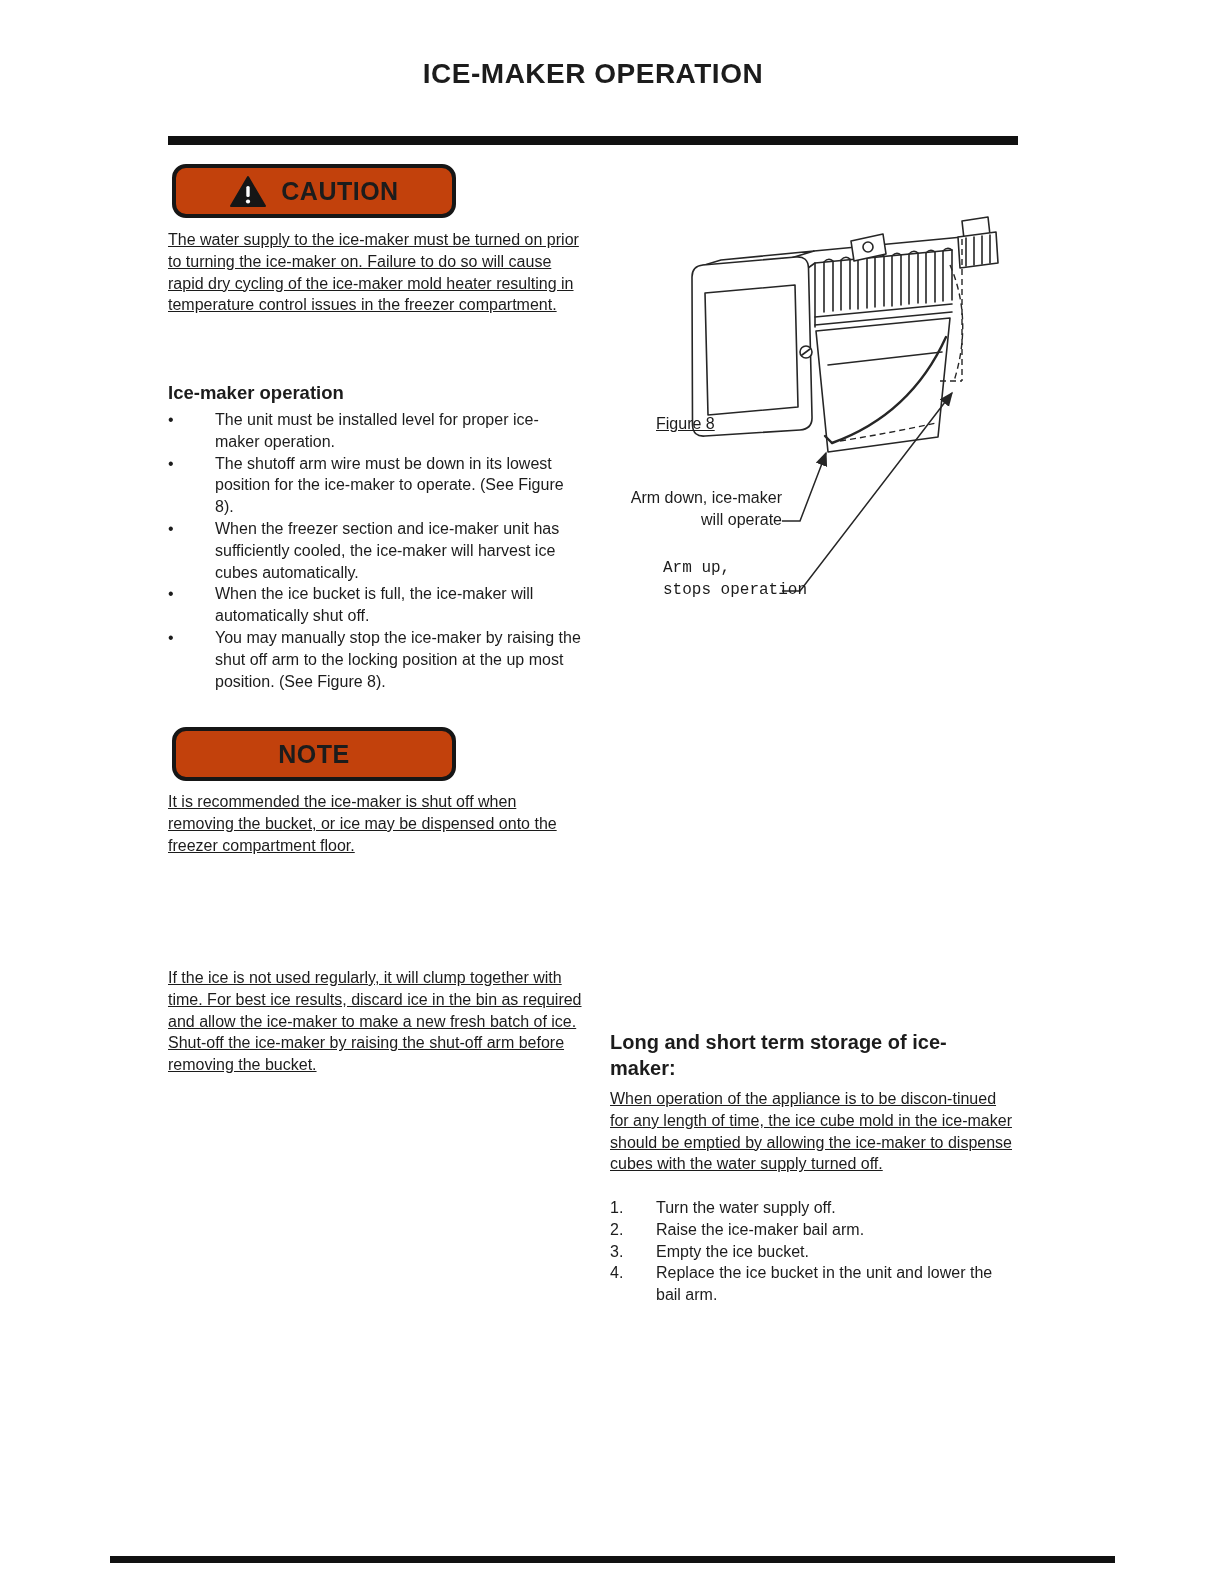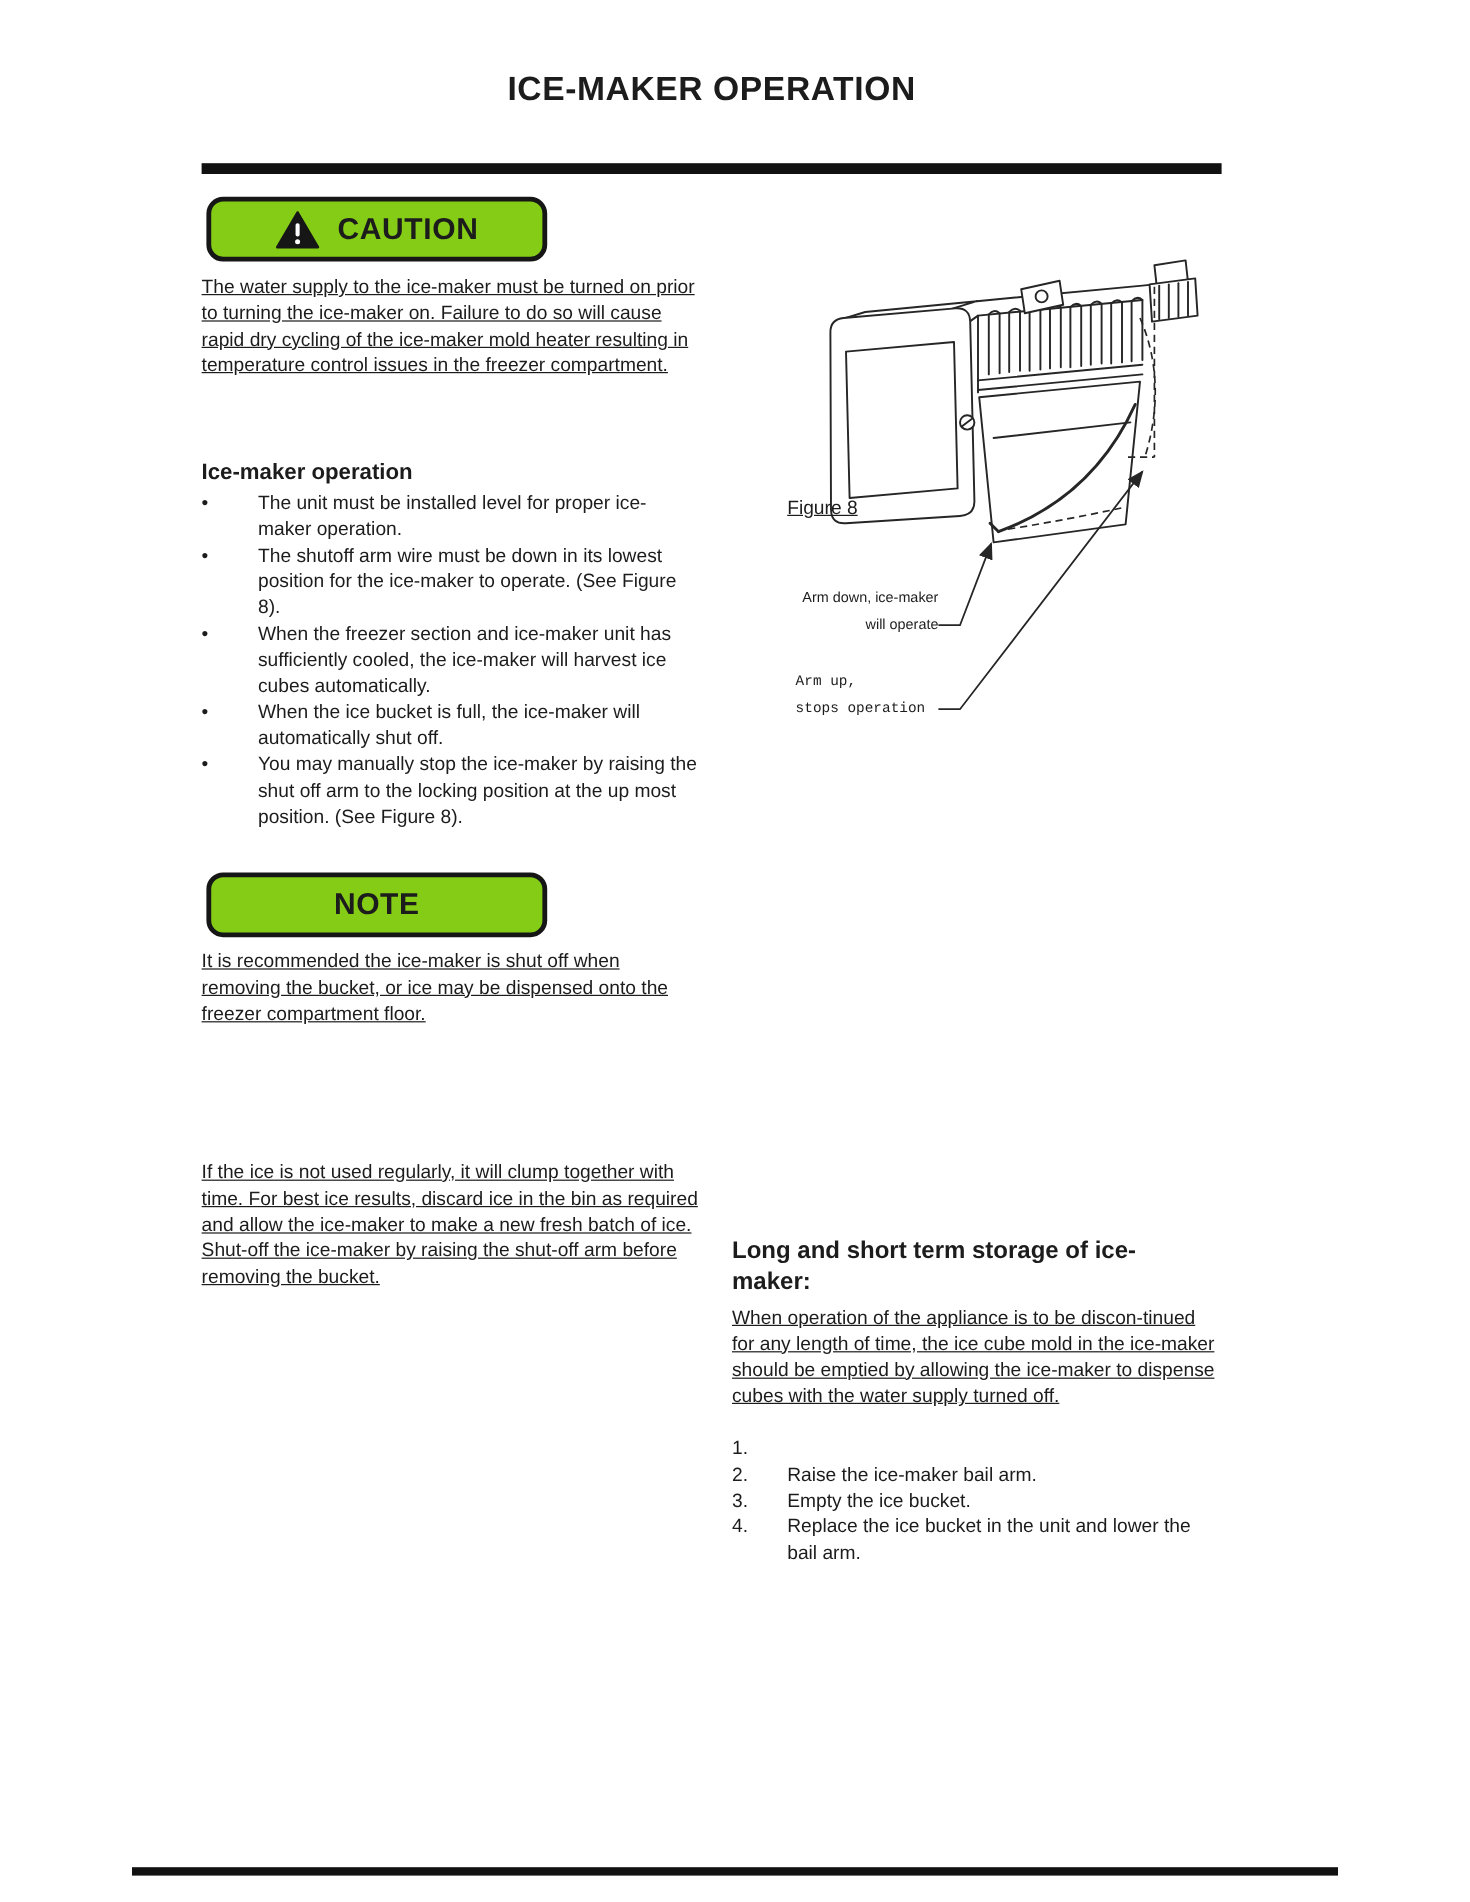--- a/index.html
+++ b/index.html
@@ -16,21 +16,21 @@
     left:168px;top:58px;width:850px;
     text-align:center;
     font-size:28px;font-weight:bold;letter-spacing:.5px;
   }
   .rule{background:#111;}
   .rule-top{left:168px;top:136px;width:850px;height:9px;}
   .rule-bottom{left:110px;top:1556px;width:1005px;height:7px;}
   .alert-box{
     width:276px;height:46px;
     border:4px solid #161616;border-radius:14px;
-    background:#84cc16;
+    background:#c2410c;
     display:flex;align-items:center;justify-content:center;gap:14px;
   }
   .caution-box{left:172px;top:164px;}
   .note-box{left:172px;top:727px;}
   .alert-label{font-size:25px;font-weight:bold;letter-spacing:.5px;}
   .warn-icon{width:38px;height:33px;display:block;}
   .para{
     font-size:16px;line-height:21.8px;text-decoration:underline;
   }
   .caution-text{left:168px;top:229px;width:414px;}
@@ -39,21 +39,21 @@
   .h2{
     left:168px;top:382px;
     font-size:18.5px;font-weight:bold;
   }
   .bullet-list{left:168px;top:409px;width:414px;}
   .bullet-item{display:flex;}
   .bullet-marker{width:47px;flex:0 0 47px;font-size:16px;line-height:21.8px;}
   .bullet-text{flex:1;font-size:16px;line-height:21.8px;}
   .fig-svg{left:600px;top:205px;width:420px;height:400px;}
   .fig-caption{left:656px;top:413px;font-size:16px;}
-  .fig-label{font-size:12px;line-height:22px;white-space:pre-line;}
+  .fig-label{font-size:16px;line-height:22px;white-space:pre-line;}
   .arm-down-label{left:610px;top:487px;width:172px;text-align:right;}
   .arm-up-label{left:663px;top:557px;text-align:left;font-family:Liberation Mono, monospace;}
   .storage-h{
     left:610px;top:1029px;width:372px;
     font-size:20px;font-weight:bold;line-height:26px;
   }
   .storage-intro{left:610px;top:1088px;width:406px;}
   .steps{left:610px;top:1197px;width:406px;}
   .step-row{display:flex;}
   .step-num{width:46px;flex:0 0 46px;font-size:16px;line-height:21.8px;}
@@ -180,20 +180,21 @@
   <div class="abs para note-text">It is recommended the ice-maker is shut off when removing the bucket, or ice may be dispensed onto the freezer compartment floor.</div>
 
   <div class="abs para clump-text">If the ice is not used regularly, it will clump together with time. For best ice results, discard ice in the bin as required and allow the ice-maker to make a new fresh batch of ice. Shut-off the ice-maker by raising the shut-off arm before removing the bucket.</div>
 
   <div class="abs para storage-intro">When operation of the appliance is to be discon-tinued for any length of time, the ice cube mold in the ice-maker should be emptied by allowing the ice-maker to dispense cubes with the water supply turned off.</div>
   <div class="abs storage-h">Long and short term storage of ice-maker:</div>
 
   <div class="abs steps">
     <div class="step-row">
       <span class="step-num">1.</span>
+      <span class="step-text">Turn the water supply off.</span>
     </div>
     <div class="step-row">
       <span class="step-num">2.</span>
       <span class="step-text">Raise the ice-maker bail arm.</span>
     </div>
     <div class="step-row">
       <span class="step-num">3.</span>
       <span class="step-text">Empty the ice bucket.</span>
     </div>
     <div class="step-row">

